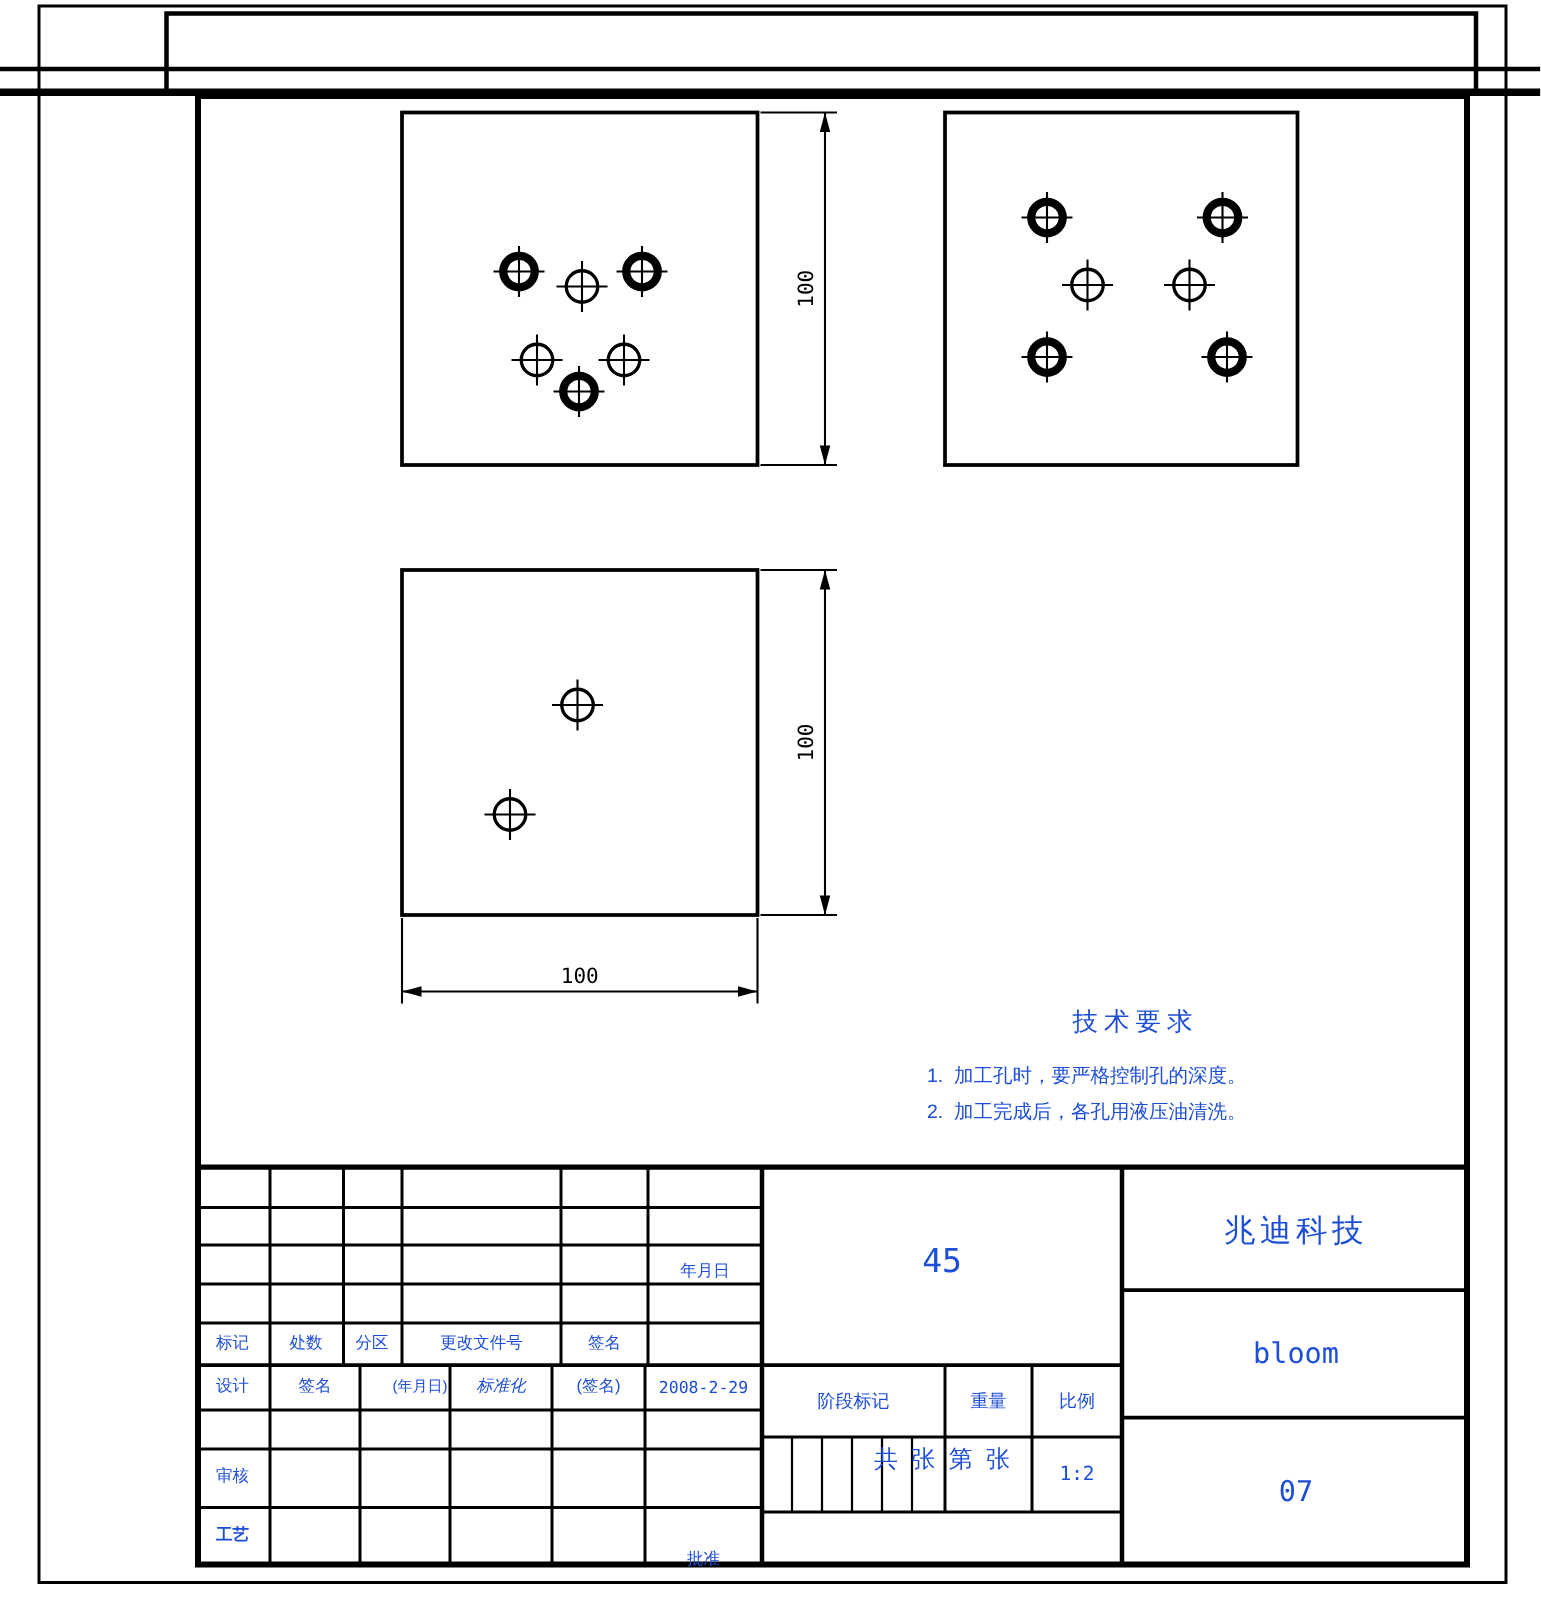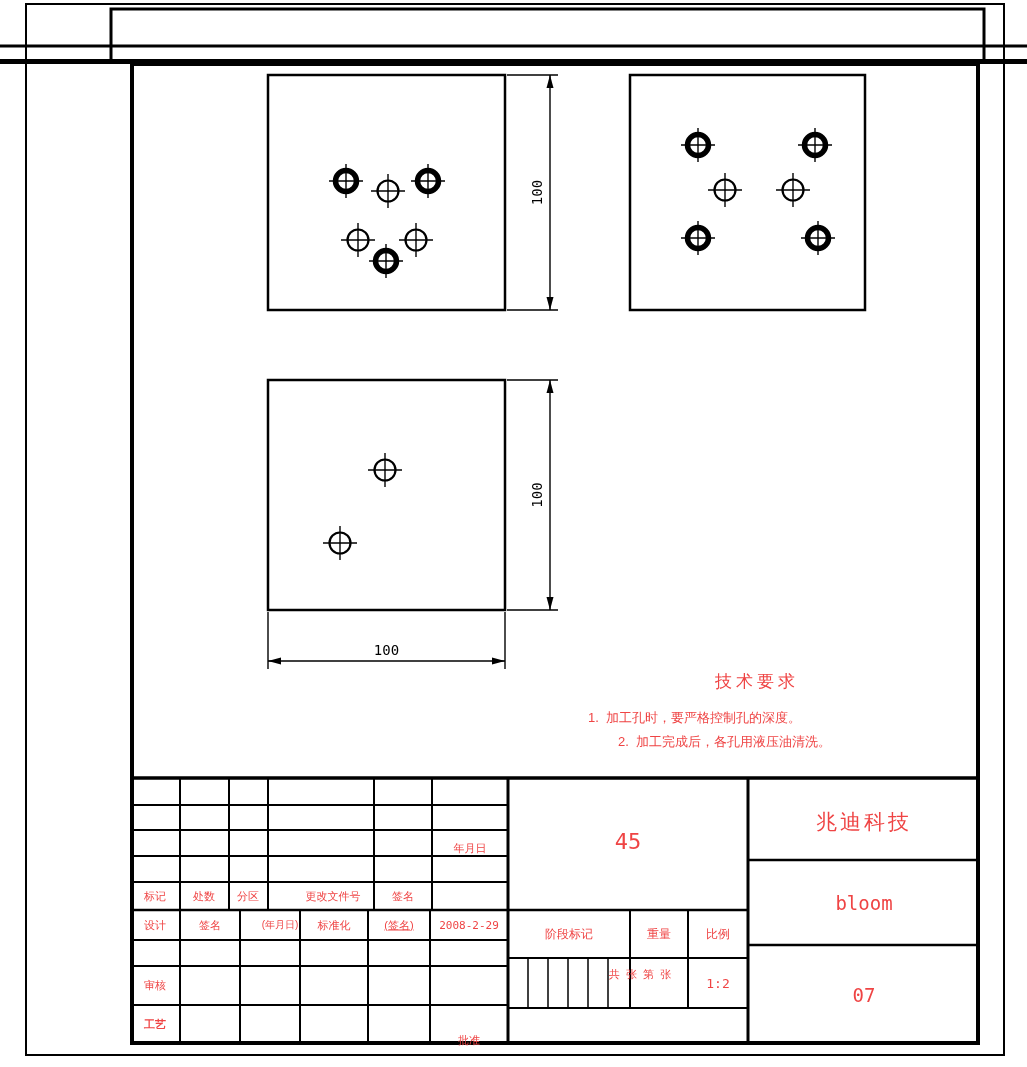--- a/index.html
+++ b/index.html
@@ -1,20 +1,20 @@
 <!DOCTYPE html>
 <html><head>
 <meta charset="utf-8">
 <style>
   * { margin:0; padding:0; box-sizing:border-box; }
   html,body { background:#ffffff; }
   body { font-family:"Liberation Sans", sans-serif; color:#000; }
   .canvas { position:relative; width:1027px; height:1067px; background:#ffffff; overflow:hidden; }
   #linework { position:absolute; left:0; top:0; }
-  .txt { position:absolute; color:#ef4444; white-space:pre; transform:translate(-50%,-50%); line-height:1; }
+  .txt { position:absolute; color:#1d4ed8; white-space:pre; transform:translate(-50%,-50%); line-height:1; }
   .txt.leftalign { transform:translate(0,-50%); }
   .mono { font-family:"DejaVu Sans Mono", monospace;text-align:right; }
 </style>
 </head>
 <body>
 
 <div class="canvas">
 
   <svg id="linework" width="1027" height="1067" viewBox="0 0 1027 1067">
     <g stroke="#000" fill="none">
@@ -165,44 +165,44 @@
           <line x1="268" y1="612" x2="268" y2="669" stroke="#000" stroke-width="1.4"></line>
           <line x1="505" y1="612" x2="505" y2="669" stroke="#000" stroke-width="1.4"></line>
           <polygon points="268,661 281,657.5 281,664.5" fill="#000"></polygon>
           <polygon points="505,661 492,657.5 492,664.5" fill="#000"></polygon>
           <text x="386.5" y="655" text-anchor="middle" font-size="14" font-family="'DejaVu Sans Mono', monospace" fill="#000">100</text>
         </g>
       </g>
   </svg>
 
   <div class="txt" style="left:757px; top:681px; font-size:17px; letter-spacing:4px;">技术要求</div>
-  <div class="txt leftalign" style="left:588px; top:717px; font-size:13px;text-align:center;">1.  加工孔时，要严格控制孔的深度。</div>
+  <div class="txt leftalign" style="left:618px; top:717px; font-size:13px;text-align:center;">1.  加工孔时，要严格控制孔的深度。</div>
   <div class="txt leftalign" style="left:618px; top:741px; font-size:13px;">2.  加工完成后，各孔用液压油清洗。</div>
 
   <div class="txt mono" style="left:628px; top:842px; font-size:22px;">45</div>
   <div class="txt" style="left:864px; top:821px; font-size:21px; letter-spacing:3px;">兆迪科技</div>
   <div class="txt mono" style="left:864px; top:903px; font-size:19px;">bloom</div>
   <div class="txt mono" style="left:864px; top:995px; font-size:19px;">07</div>
 
   <div class="txt" style="left:569px; top:934px; font-size:12px;">阶段标记</div>
   <div class="txt" style="left:659px; top:934px; font-size:12px;">重量</div>
   <div class="txt" style="left:718px; top:934px; font-size:12px;">比例</div>
   <div class="txt mono" style="left:718px; top:983px; font-size:13px;">1:2</div>
-  <div class="txt" style="left:628px; top:974px; font-size:11px;margin-left:12px;">共  张  第  张</div>
+  <div class="txt" style="left:628px; top:974px; font-size:16px;">共  张  第  张</div>
 
   <div class="txt" style="left:155px; top:896px; font-size:11px;">标记</div>
   <div class="txt" style="left:204px; top:896px; font-size:11px;">处数</div>
   <div class="txt" style="left:248px; top:896px; font-size:11px;">分区</div>
-  <div class="txt" style="left:321px; top:896px; font-size:11px;margin-left:12px;">更改文件号</div>
+  <div class="txt" style="left:321px; top:896px; font-size:11px;">更改文件号</div>
   <div class="txt" style="left:403px; top:896px; font-size:11px;">签名</div>
   <div class="txt" style="left:470px; top:848px; font-size:11px;">年月日</div>
 
   <div class="txt" style="left:155px; top:925px; font-size:11px;">设计</div>
   <div class="txt" style="left:210px; top:925px; font-size:11px;">签名</div>
   <div class="txt" style="left:270px; top:925px; font-size:10px;padding-left:20px;">(年月日)</div>
-  <div class="txt" style="left:334px; top:925px; font-size:11px;">标准化</div>
-  <div class="txt" style="left:399px; top:925px; font-size:11px;text-decoration:underline;">(签名)</div>
+  <div class="txt" style="left:334px; top:925px; font-size:11px;font-style:italic;">标准化</div>
+  <div class="txt" style="left:399px; top:925px; font-size:11px;">(签名)</div>
   <div class="txt mono" style="left:469px; top:925px; font-size:11px;">2008-2-29</div>
 
   <div class="txt" style="left:155px; top:985px; font-size:11px;">审核</div>
   <div class="txt" style="left:155px; top:1024px; font-size:11px;font-weight:bold;">工艺</div>
   <div class="txt" style="left:469px; top:1024px; font-size:11px;margin-top:16px;">批准</div>
 </div>
 
 </body></html>

